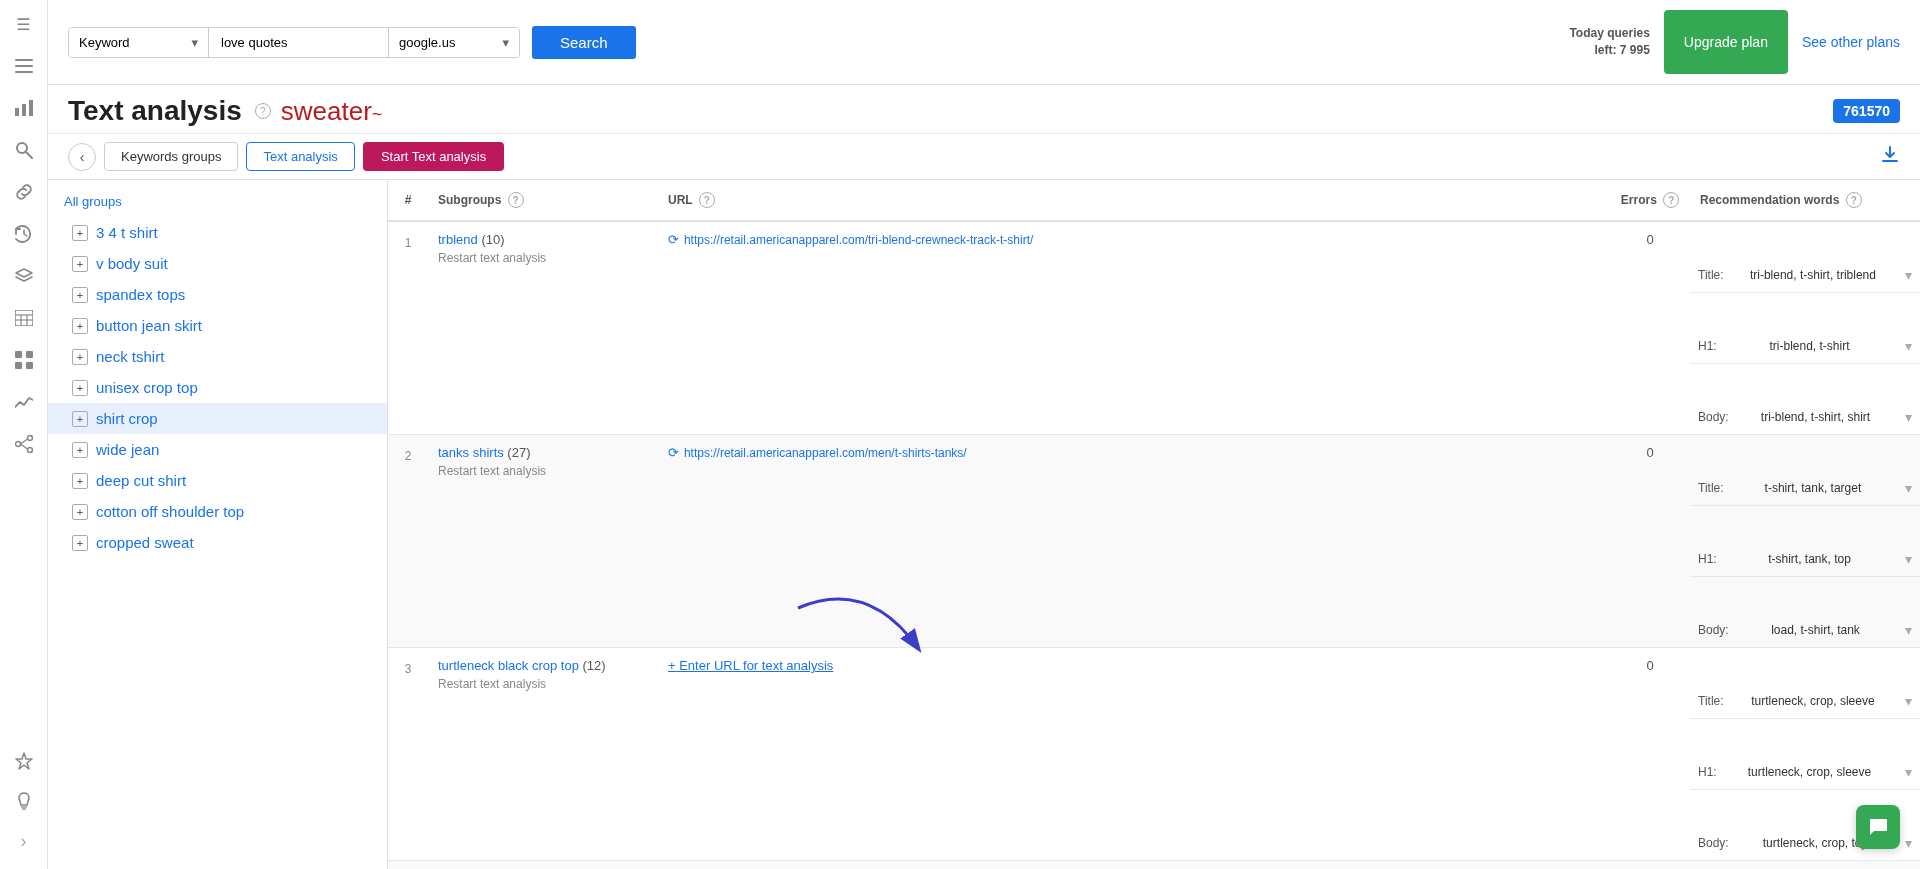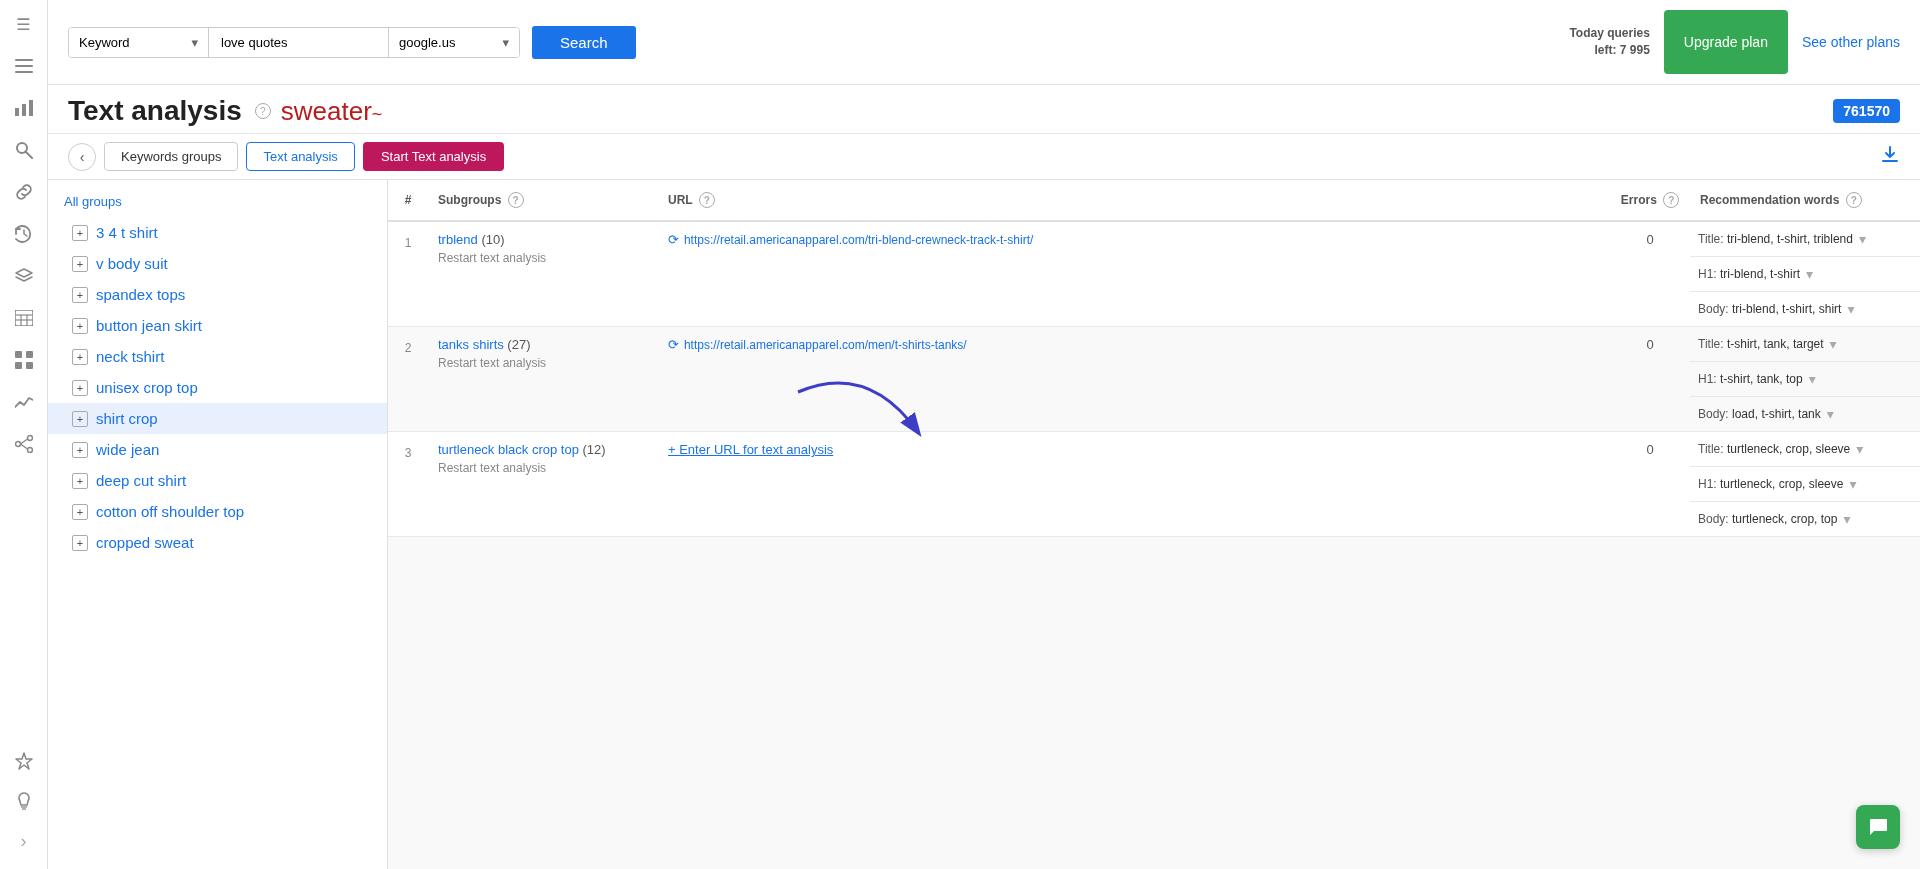--- a/index.html
+++ b/index.html
@@ -309,23 +309,25 @@
       text-decoration: underline;
       cursor: pointer;
       font-size: 13px;
     }
 
     .errors-num { color: #555; text-align: center; }
 
     .rec-row {
       display: flex;
       align-items: center;
+      justify-content: space-between;
       padding: 3px 0;
       border-bottom: 1px solid #f0f0f0;
       font-size: 12px;
+      margin-top: 36px;
     }
     .rec-row:last-child { border-bottom: none; }
     .rec-label { color: #555; }
     .rec-values { color: #333; }
     .rec-arrow {
       color: #aaa;
       cursor: pointer;
       font-size: 14px;
       margin-left: 6px;
     }

